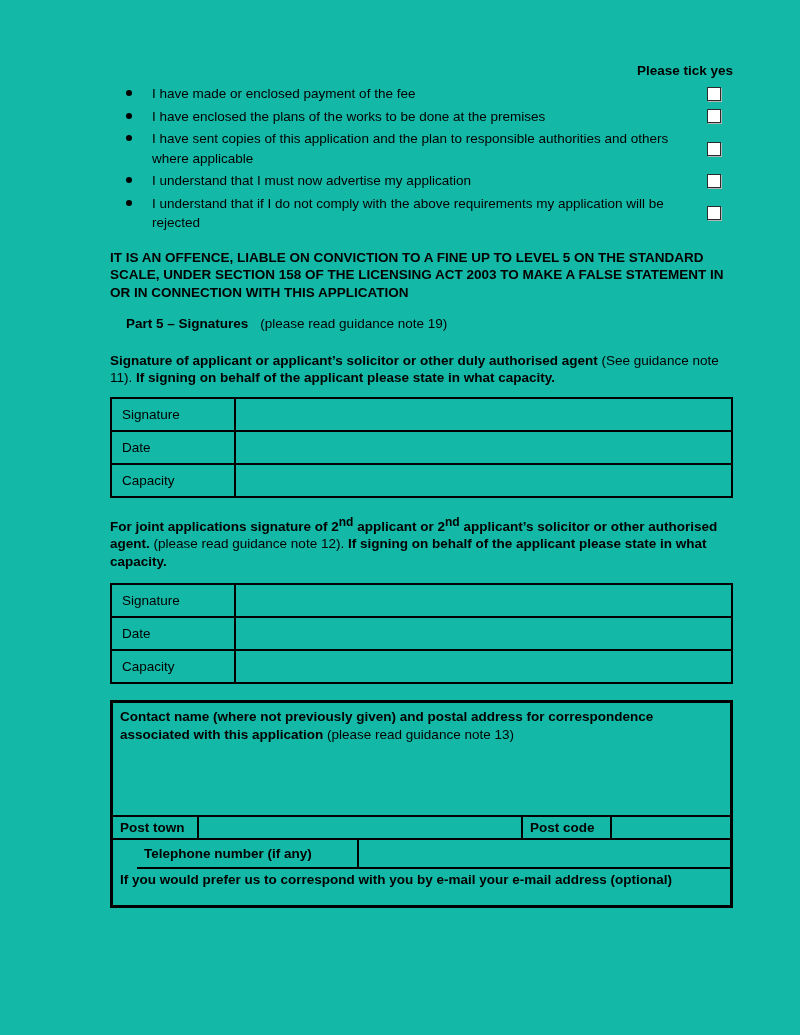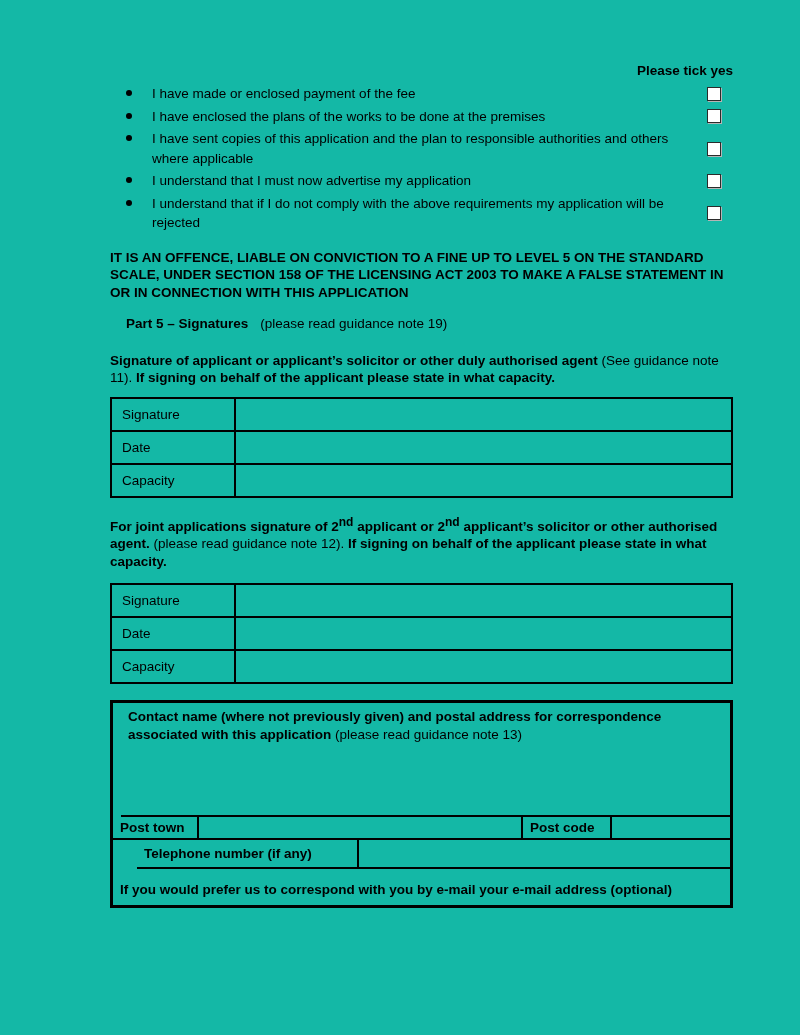--- a/index.html
+++ b/index.html
@@ -112,21 +112,20 @@
   
   .contact {
     margin-top:16px;
     border:3px solid #000;
   }
   .contact-head {
     height:114px;
     border-bottom:2px solid #000;
     padding:5px 8px 4px 7px;
     line-height:17.5px;
-    margin-left:8px;
   }
   .contact-head .b { font-weight:bold; }
   .ct-row {
     display:flex;
     border-bottom:2px solid #000;
   }
   .ct-row.town { height:23px; }
   .ct-row.tel { height:29px;margin-left:24px; }
   .ct-cell {
     display:flex;
@@ -137,21 +136,21 @@
     padding-left:7px;
   }
   .bdr { border-right:2px solid #000; }
   .w-town-lbl { flex:0 0 86px; }
   .w-town-inp { flex:0 0 324px; }
   .w-code-lbl { flex:0 0 89px; }
   .w-flex { flex:1; }
   .w-tel-lbl { flex:0 0 222px; }
   .email-cell {
     height:36px;
-    padding:12px 8px 0 7px;
+    padding:2px 8px 0 7px;
     font-weight:bold;
     line-height:17.5px;
   }
 
   
   .page-num {
     margin-top:62px;
     text-align:center;
     line-height:17px;
   }

